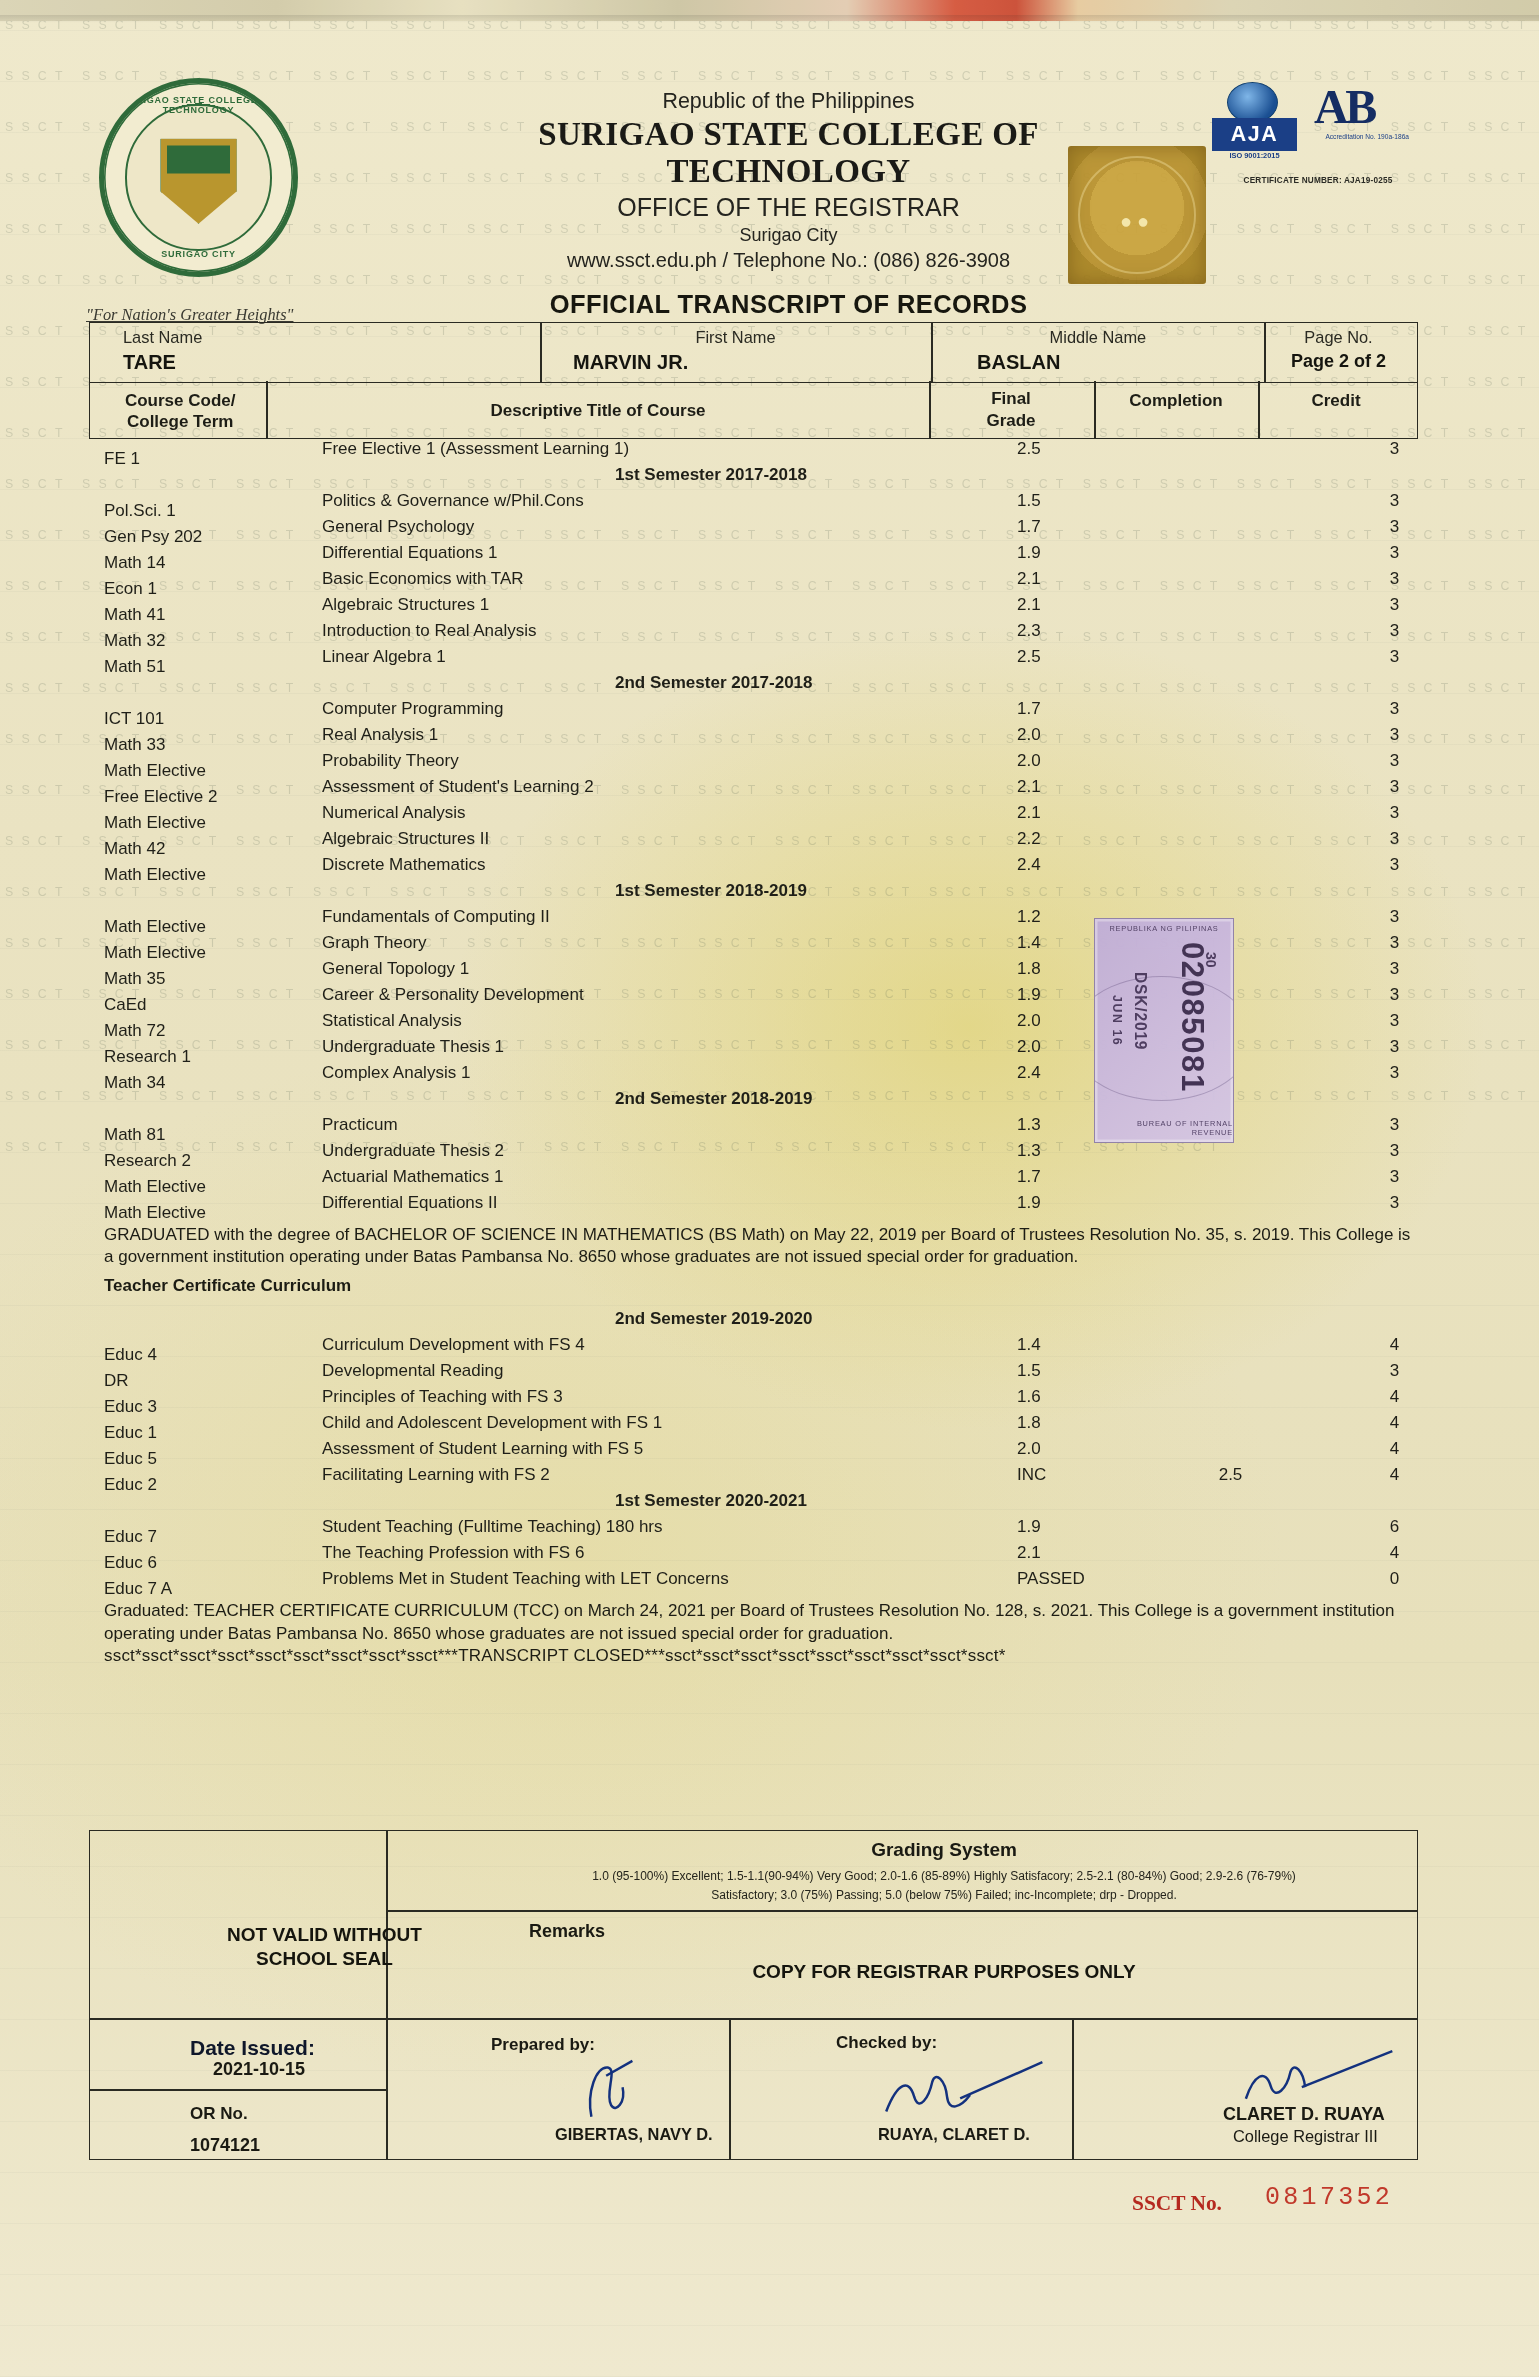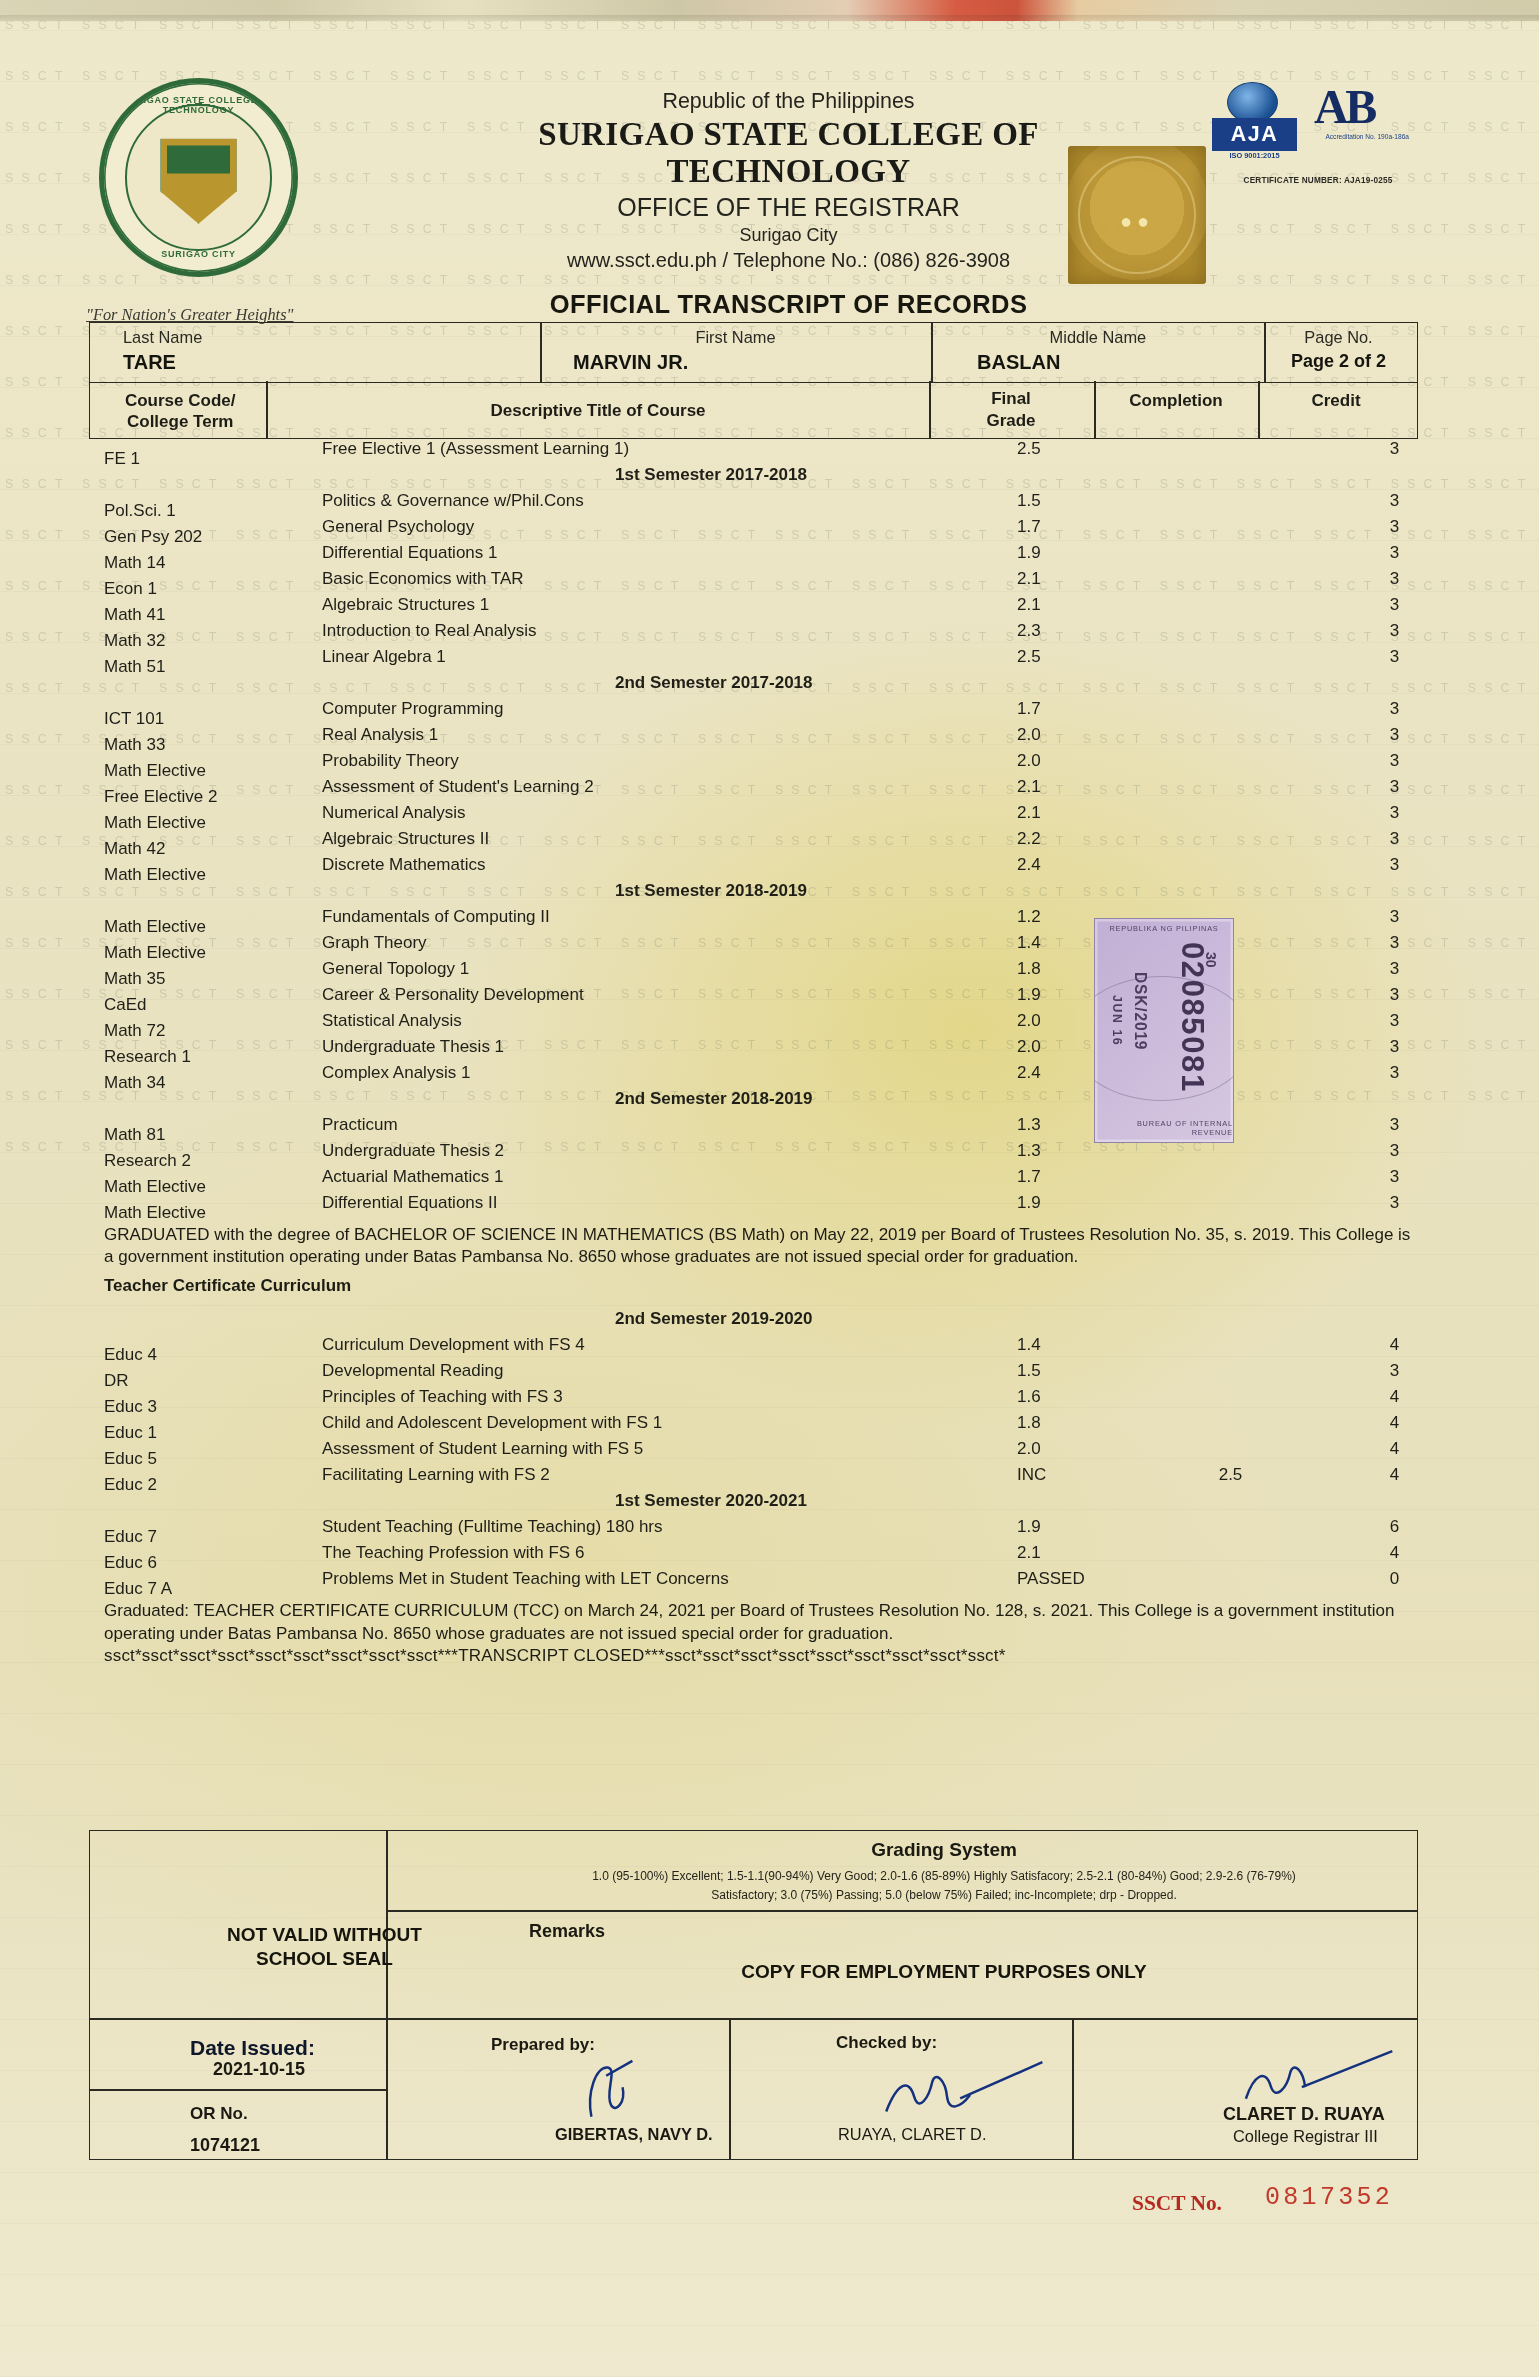--- a/index.html
+++ b/index.html
@@ -226,21 +226,21 @@
   .remarks{ position:absolute; left:401px; top:90px; font-size:18px; font-weight:bold; color:#1a1a13;margin-left:38px;}
   .copyonly{ position:absolute; left:386px; top:130px; width:936px; text-align:center; font-size:19px; font-weight:bold; color:#15150e;}
   .nvs{ position:absolute; left:99px; top:92px; width:271px; text-align:center; font-size:19px; font-weight:bold; line-height:1.25; color:#15150e;}
   .di-l{ position:absolute; left:100px; top:205px; font-size:21px; font-weight:bold; color:#0f172a;}
   .di-v{ position:absolute; left:123px; top:228px; font-size:18px; font-weight:bold; color:#1a1a13;}
   .or-l{ position:absolute; left:100px; top:273px; font-size:17px; font-weight:bold; color:#1a1a13;}
   .or-v{ position:absolute; left:100px; top:304px; font-size:18px; font-weight:bold; color:#1a1a13;}
   .prep-l{ position:absolute; left:401px; top:204px; font-size:17px; font-weight:bold; color:#1a1a13;}
   .chk-l{ position:absolute; left:746px; top:202px; font-size:17px; font-weight:bold; color:#1a1a13;}
   .prep-n{ position:absolute; left:465px; top:294px; font-size:16.4px; font-weight:bold; color:#1a1a13;}
-  .chk-n{ position:absolute; left:748px; top:294px; font-size:16.4px; font-weight:normal; color:#1a1a13;}
+  .chk-n{ position:absolute; left:788px; top:294px; font-size:16.4px; font-weight:bold; color:#1a1a13;}
   .reg-n{ position:absolute; left:1133px; top:273px; font-size:18px; font-weight:bold; color:#1a1a13;}
   .reg-t{ position:absolute; left:1143px; top:296px; font-size:16.4px; color:#1a1a13;}
   .sig{ position:absolute; color:#13317e; font-family:"Liberation Serif", serif; font-style:italic; }
   .ssctno-l{ position:absolute; left:1132px; top:2191px; font-size:21.4px; font-weight:bold; color:#b5291f; font-family:"Liberation Serif", serif;}
   .ssctno-v{ position:absolute; left:1265px; top:2183px; font-size:25px; color:#c1392b; font-family:"Liberation Mono", monospace; letter-spacing:3.3px;}
 </style>
 </head>
 <body>
 
 <div class="paper"></div>
@@ -606,21 +606,21 @@
     <div class="hl" style="left:0;top:187px;width:1327px"></div>
     <div class="hl" style="left:0;top:258px;width:296px"></div>
     <div class="vl" style="left:639px;top:187px;height:141px"></div>
     <div class="vl" style="left:982px;top:187px;height:141px"></div>
 
     <div class="gs-title">Grading System</div>
     <div class="gs-l1">1.0 (95-100%) Excellent; 1.5-1.1(90-94%) Very Good; 2.0-1.6 (85-89%) Highly Satisfacory; 2.5-2.1 (80-84%) Good; 2.9-2.6 (76-79%)</div>
     <div class="gs-l2">Satisfactory; 3.0 (75%) Passing; 5.0 (below 75%) Failed; inc-Incomplete; drp - Dropped.</div>
 
     <div class="remarks">Remarks</div>
-    <div class="copyonly">COPY FOR EMPLOYMENT PURPOSES ONLY</div>
+    <div class="copyonly">COPY FOR REGISTRAR PURPOSES ONLY</div>
 
     <div class="nvs">
       <div>NOT VALID WITHOUT</div>
       <div>SCHOOL SEAL</div>
     </div>
 
     <div class="di-l">Date Issued:</div>
     <div class="di-v">2021-10-15</div>
     <div class="or-l">OR No.</div>
     <div class="or-v">1074121</div>

